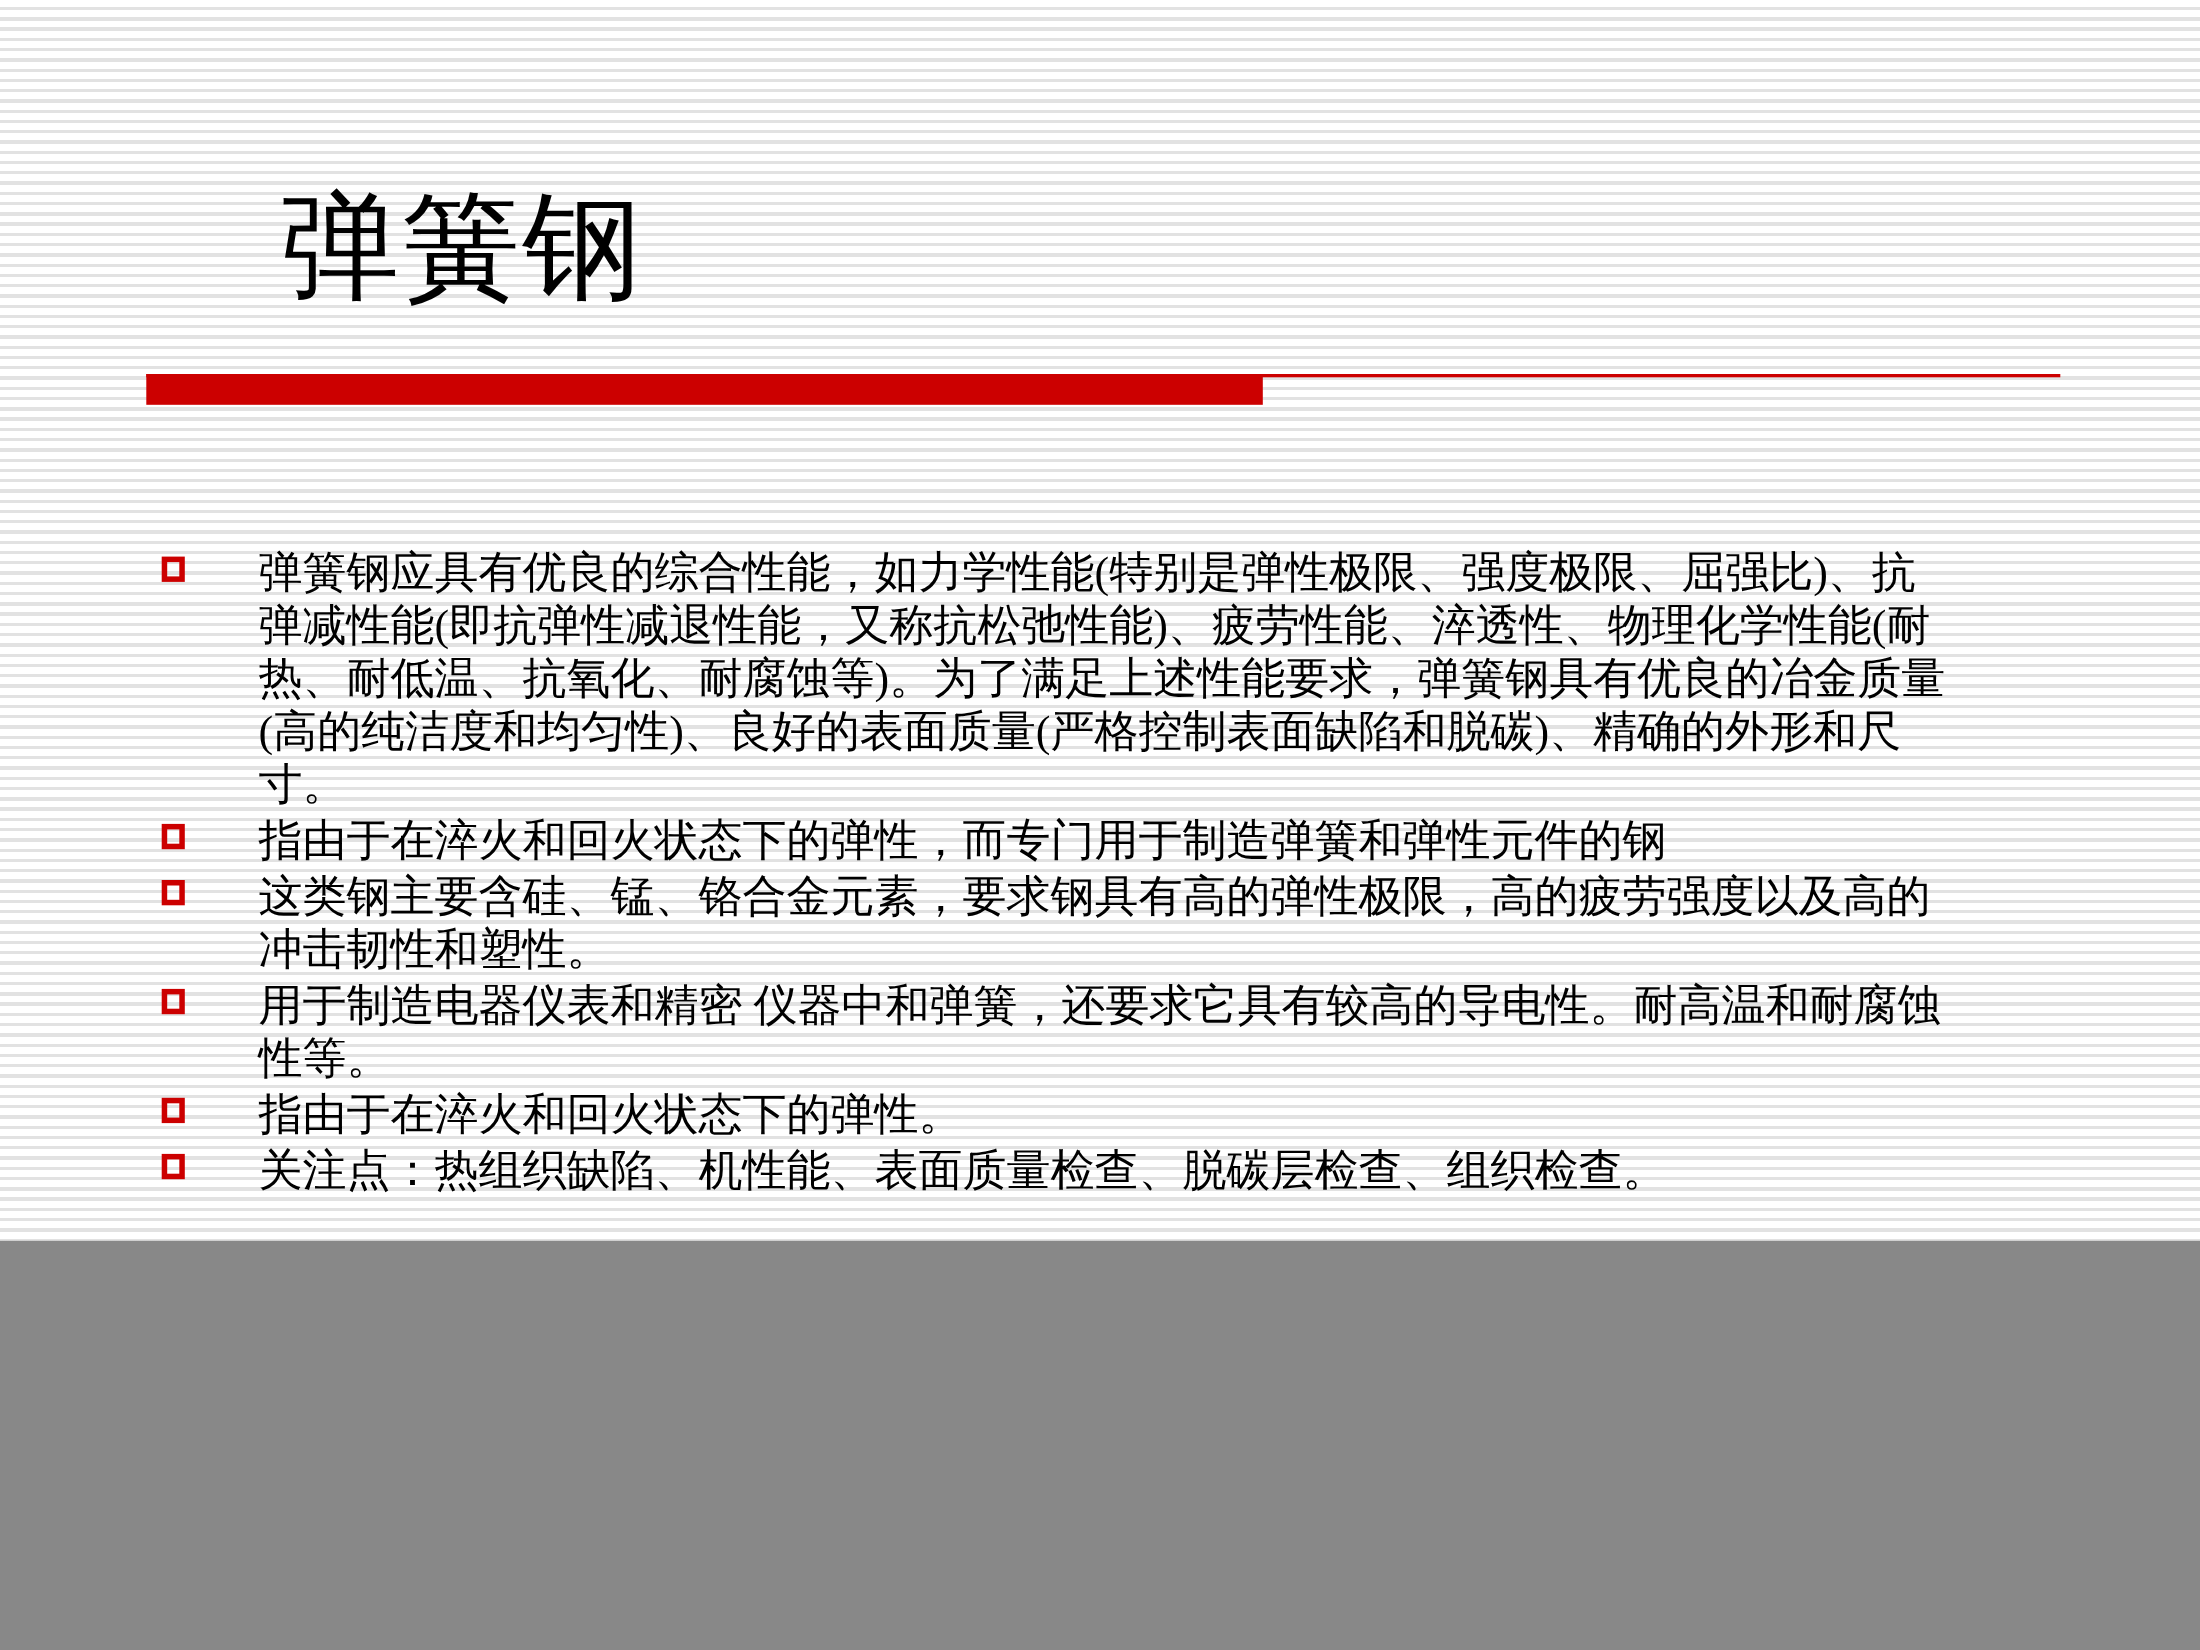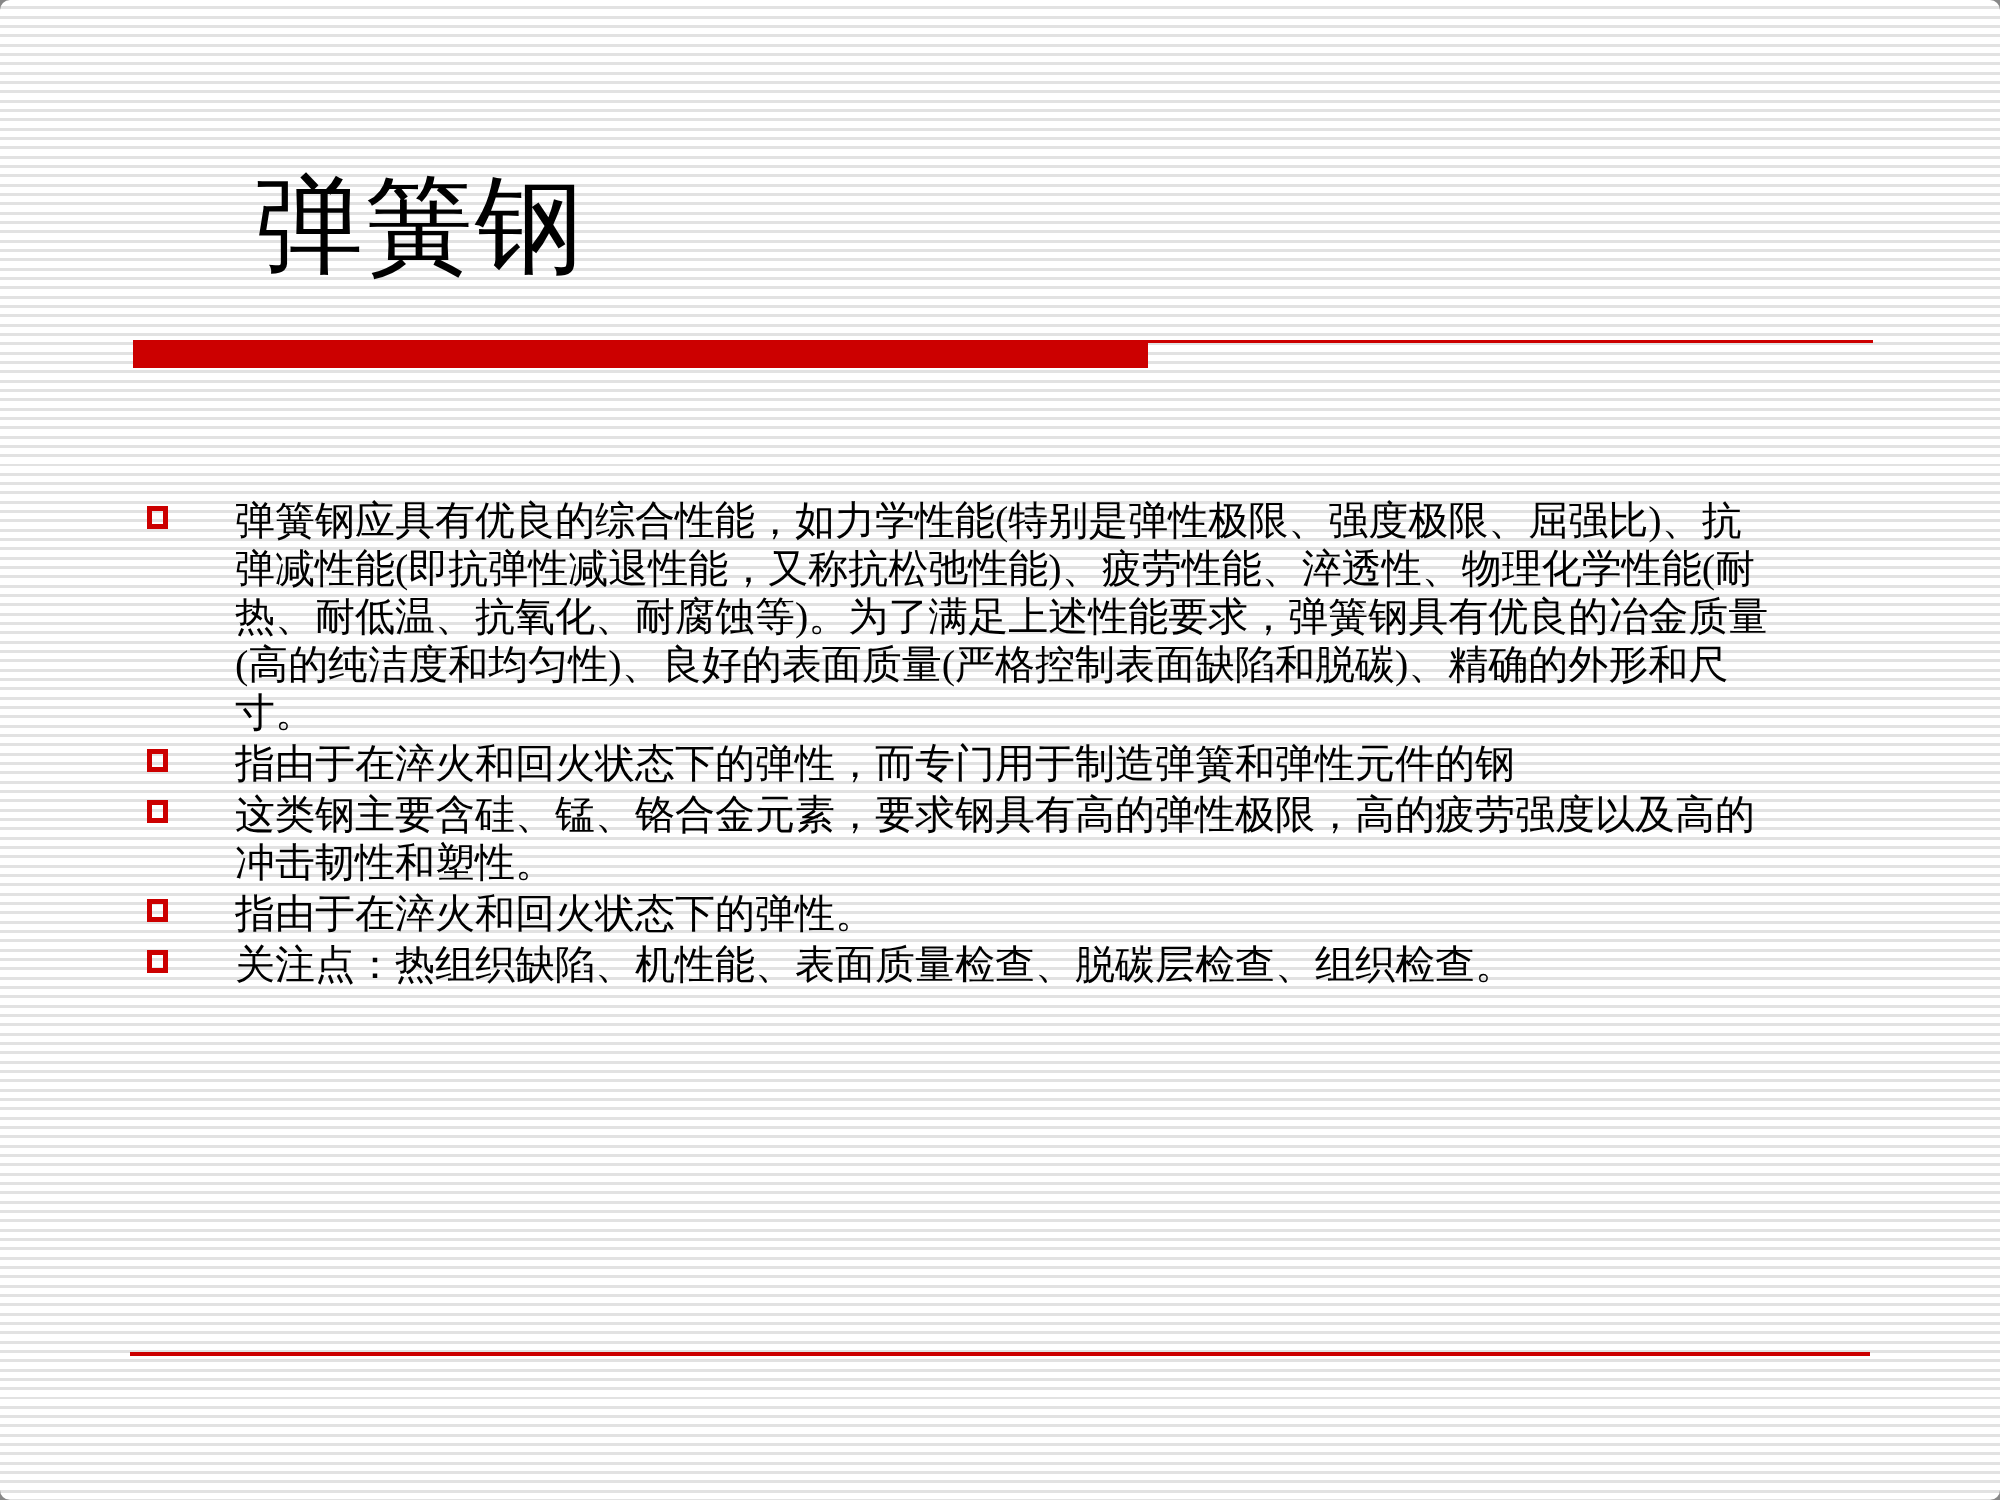--- a/index.html
+++ b/index.html
@@ -7,30 +7,29 @@
     --stripe:#E2E2E2;
   }
   html,body{margin:0;padding:0;}
   body{
     font-family:"Liberation Serif","DejaVu Serif",serif;
     background:#888;
   }
   .slide{
     position:relative;
     width:2000px;
-    height:1500px;
+    height:1128px;
     overflow:hidden;
     background:repeating-linear-gradient(
       to bottom,
       #ffffff 0px,
       #ffffff 6.33px,
       var(--stripe) 6.33px,
       var(--stripe) 9.33px
     );
-    border-radius:10px;
   }
   .title{
     position:absolute;
     left:255px;
     top:172px;
     font-size:108px;
     line-height:1.0;
     color:#000000;
     letter-spacing:2px;
     white-space:nowrap;
@@ -112,20 +111,24 @@
     <li>
       <span class="bullet-square"></span>
       <span>指由于在淬火和回火状态下的弹性，而专门用于制造弹簧和弹性元件的钢</span>
     </li>
     <li>
       <span class="bullet-square"></span>
       <span>这类钢主要含硅、锰、铬合金元素，要求钢具有高的弹性极限，高的疲劳强度以及高的冲击韧性和塑性。</span>
     </li>
     <li>
       <span class="bullet-square"></span>
+      <span>用于制造电器仪表和精密 仪器中和弹簧，还要求它具有较高的导电性。耐高温和耐腐蚀性等。</span>
+    </li>
+    <li>
+      <span class="bullet-square"></span>
       <span>指由于在淬火和回火状态下的弹性。</span>
     </li>
     <li>
       <span class="bullet-square"></span>
       <span>关注点：热组织缺陷、机性能、表面质量检查、脱碳层检查、组织检查。</span>
     </li>
   </ul>
 
   <div class="footer-line"></div>
 

